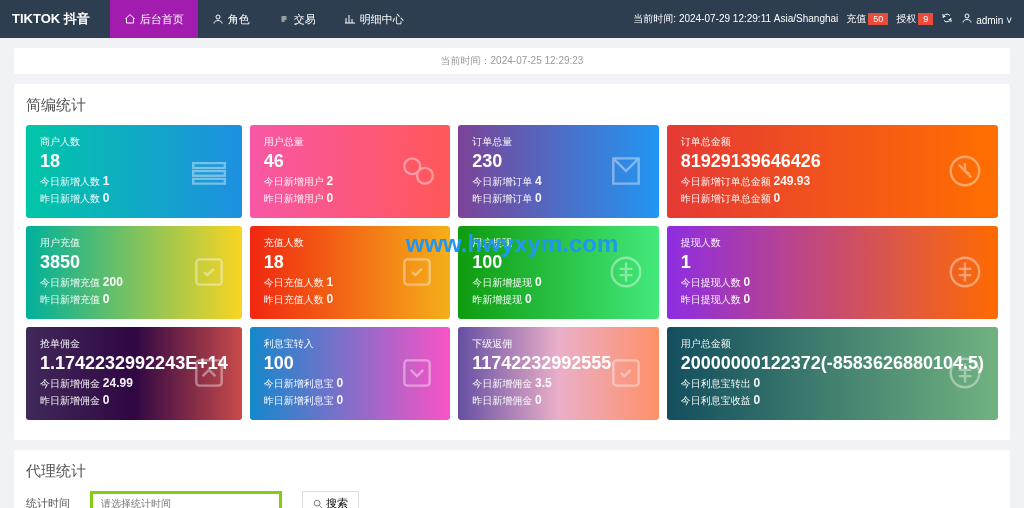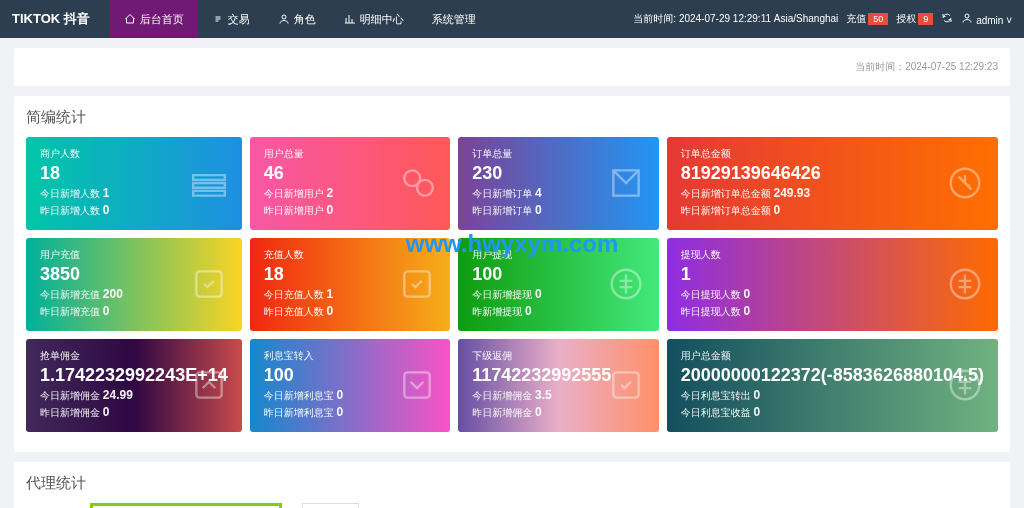--- a/index.html
+++ b/index.html
@@ -1,26 +1,26 @@
 <!DOCTYPE html>
 <html><head>
 <meta charset="utf-8">
 <style>
 *{margin:0;padding:0;box-sizing:border-box;font-family:Arial,sans-serif}
 body{background:#f0f2f5;font-size:11px;color:#333}
 .header{background:#2c3e50;height:38px;display:flex;align-items:center;color:#fff;padding:0 12px}
 .logo{font-weight:bold;font-size:13px;margin-right:20px}
 .nav{display:flex;height:100%}
 .nav-item{padding:0 14px;display:flex;align-items:center;cursor:pointer;gap:4px;font-size:11px}
-.nav-item.active{background:#701a75}
+.nav-item.active{background:#a21caf}
 .header-right{margin-left:auto;display:flex;align-items:flex-start;gap:8px;font-size:10px}
 .badge{background:#e74c3c;border-radius:0;padding:1px 5px;font-size:9px;margin-left:2px}
 .content{padding:10px 14px}
 .card{background:#fff;padding:12px;margin-bottom:10px;border-radius:2px}
-.time-bar{text-align:right;color:#999;font-size:10px;}
+.time-bar{text-align:center;color:#999;font-size:10px;padding:6px}
 .section-title{color:#555;font-size:15px;margin-bottom:10px}
 .stats-grid{display:grid;grid-template-columns:repeat(4,1fr);gap:8px;margin-bottom:8px}
 .stat-card{color:#fff;padding:10px 14px;border-radius:3px;position:relative;min-height:92px}
 .stat-title{font-size:10px;opacity:0.95}
 .stat-value{font-size:18px;font-weight:bold;margin:2px 0}
 .stat-line{font-size:10px;margin:2px 0;opacity:0.95}
 .stat-line .num{font-weight:bold;font-size:12px}
 .stat-icon{position:absolute;right:14px;top:50%;transform:translateY(-50%);opacity:0.4}
 .stat-icon svg{width:38px;height:38px;stroke:#fff;fill:none;stroke-width:1.5}
 .g1{background:linear-gradient(90deg,#00c6a7,#1e8fe1)}
@@ -49,39 +49,36 @@
   <div class="logo">TIKTOK 抖音</div>
   <div class="nav">
     <div class="nav-item active">
         <svg class="ico" viewBox="0 0 24 24">
           <path d="M3 12l9-9 9 9M5 10v10h14V10"></path>
         </svg>
         <span>后台首页</span>
       </div>
     <div class="nav-item">
         <svg class="ico" viewBox="0 0 24 24">
-          <path d="M7 8h10M7 12h10M7 16h6"></path>
-        </svg>
-        <span>交易</span>
-      </div>
-    <div class="nav-item">
-        <svg class="ico" viewBox="0 0 24 24">
           <circle cx="12" cy="8" r="4"></circle>
           <path d="M4 21c0-4 4-6 8-6s8 2 8 6"></path>
         </svg>
         <span>角色</span>
       </div>
     <div class="nav-item">
         <svg class="ico" viewBox="0 0 24 24">
+          <path d="M7 8h10M7 12h10M7 16h6"></path>
+        </svg>
+        <span>交易</span>
+      </div>
+    <div class="nav-item">
+        <svg class="ico" viewBox="0 0 24 24">
           <path d="M4 20V10M10 20V4M16 20v-8M22 20H2"></path>
         </svg>
         <span>明细中心</span>
-      </div>
-    <div class="nav-item">
-        <span>系统管理</span>
       </div>
   </div>
   <div class="header-right">
     <span>当前时间: 2024-07-29 12:29:11 Asia/Shanghai</span>
     <span><span>充值</span><span class="badge">50</span></span>
     <span><span>授权</span><span class="badge">9</span></span>
     <svg class="ico" viewBox="0 0 24 24">
         <path d="M4 12a8 8 0 0 1 14-5M20 12a8 8 0 0 1-14 5M4 4v5h5M20 20v-5h-5"></path>
       </svg>
     <span><svg class="ico" viewBox="0 0 24 24">

